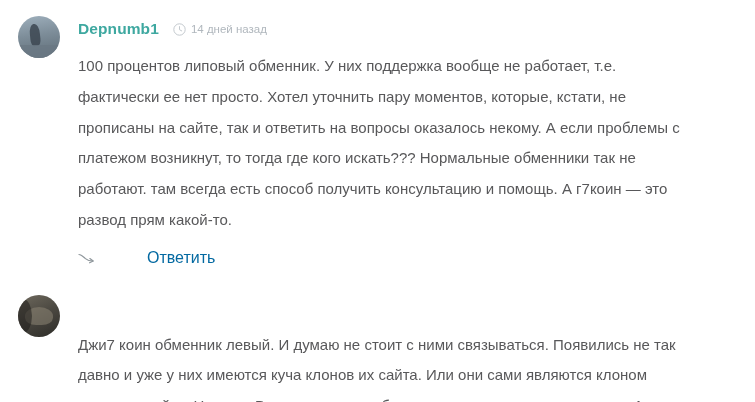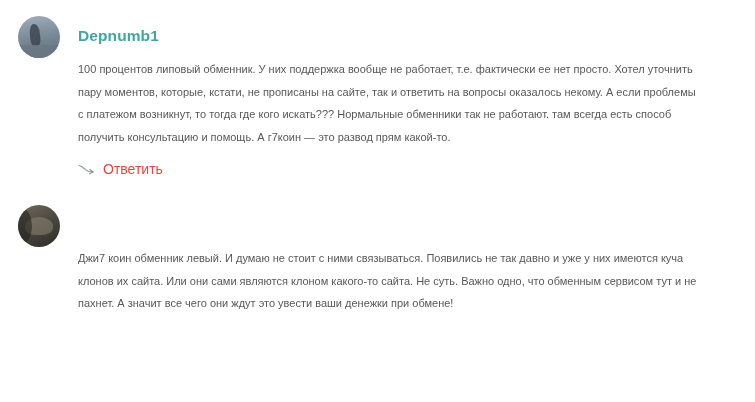--- a/index.html
+++ b/index.html
@@ -84,21 +84,21 @@
   }
   .comment-body {
     flex: 1 1 auto;
     padding-left: 18px;
     min-width: 0;
   }
   .comment-head {
     display: flex;
     align-items: center;
     height: 24px;
-    margin-top: 10px;
+    margin-top: 3px;
   }
   .author {
     font-size: 15.5px;
     font-weight: bold;
     color: #3ea8a0;
     letter-spacing: .1px;
     white-space: nowrap;
   }
   .meta {
     display: flex;
@@ -115,56 +115,66 @@
     position: relative;
   }
   .clock-icon svg { display: block; }
   .date {
     font-size: 11.5px;
     color: #b0b7bd;
     white-space: nowrap;
   }
   .text {
     margin-top: 10px;
-    font-size: 11px;
+    font-size: 15px;
     line-height: 2.05;
     color: #58585a;
     max-width: 620px;
     text-align: left;
   }
   .reply-wrap {
     margin-top: 13px;
     display: flex;
     align-items: center;
   }
   .reply-icon {
     width: 16px;
     height: 12px;
     margin-right: 9px;
     flex: 0 0 16px;
   }
   .reply-icon svg { display: block; }
   .reply-link {
-    font-size: 14px;
-    color: #ef4444;
+    font-size: 16px;
+    color: #0369a1;
     text-decoration: none;
     cursor: pointer;
+    margin-left: 44px;
   }
 </style>
 </head>
 <body>
 
 <div class="comments">
 
   <div class="comment">
     <div class="comment-row">
       <div class="avatar avatar-1"></div>
       <div class="comment-body">
         <div class="comment-head">
           <span class="author">Depnumb1</span>
+          <span class="meta">
+            <span class="clock-icon">
+              <svg width="13" height="13" viewBox="0 0 13 13" fill="none" xmlns="http://www.w3.org/2000/svg">
+                <circle cx="6.5" cy="6.5" r="5.7" stroke="#c3c9ce" stroke-width="1"></circle>
+                <path d="M6.5 3.6V6.7L8.7 7.9" stroke="#c3c9ce" stroke-width="1" stroke-linecap="round"></path>
+              </svg>
+            </span>
+            <span class="date">14 дней назад</span>
+          </span>
         </div>
         <div class="text">100 процентов липовый обменник. У них поддержка вообще не работает, т.е. фактически ее нет просто. Хотел уточнить пару моментов, которые, кстати, не прописаны на сайте, так и ответить на вопросы оказалось некому. А если проблемы с платежом возникнут, то тогда где кого искать??? Нормальные обменники так не работают. там всегда есть способ получить консультацию и помощь. А г7коин — это развод прям какой-то.</div>
         <div class="reply-wrap">
           <span class="reply-icon">
             <svg width="16" height="12" viewBox="0 0 16 12" fill="none" xmlns="http://www.w3.org/2000/svg">
               <path d="M1 2.5C3.5 2.5 5.2 4.8 7.4 6.6C9.6 8.4 12.2 9 15 9" stroke="#8f979c" stroke-width="1.2" stroke-linecap="round" fill="none"></path>
               <path d="M11.6 10.8L15.2 9L11.9 6.6" stroke="#8f979c" stroke-width="1.2" stroke-linecap="round" stroke-linejoin="round" fill="none"></path>
             </svg>
           </span>
           <a class="reply-link">Ответить</a>

